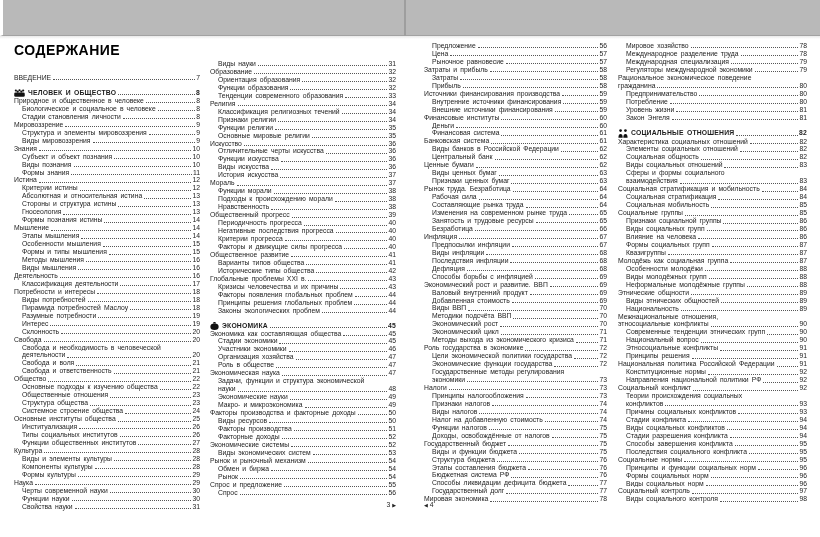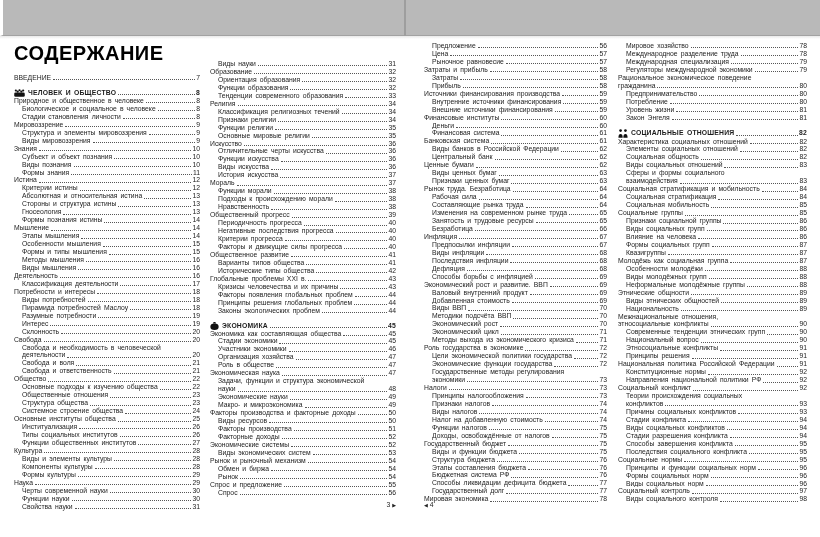--- a/index.html
+++ b/index.html
@@ -24,21 +24,21 @@
   .gutter-divider{
     position:absolute;left:404px;top:0;width:2px;height:36px;
     background:#9e9e9e;
   }
   .page{position:absolute;top:39px;bottom:0;background:#ffffff;}
   .page-left{left:0;width:408px;}
   .page-right{left:408px;width:412px;}
 
   .toc-title{
     position:absolute;left:14px;top:3px;
-    font-size:20px;font-weight:bold;letter-spacing:.5px;color:#000;
+    font-size:14px;font-weight:bold;letter-spacing:.5px;color:#000;
   }
 
   .col{
     position:absolute;
     font-size:6.8px;line-height:7.95px;
     word-spacing:1.2px;
   }
   .col1{left:14px;top:35px;width:186px;}
   .col2{left:210px;top:21px;width:186px;}
   .col3{left:16px;top:3px;width:183px;}   

